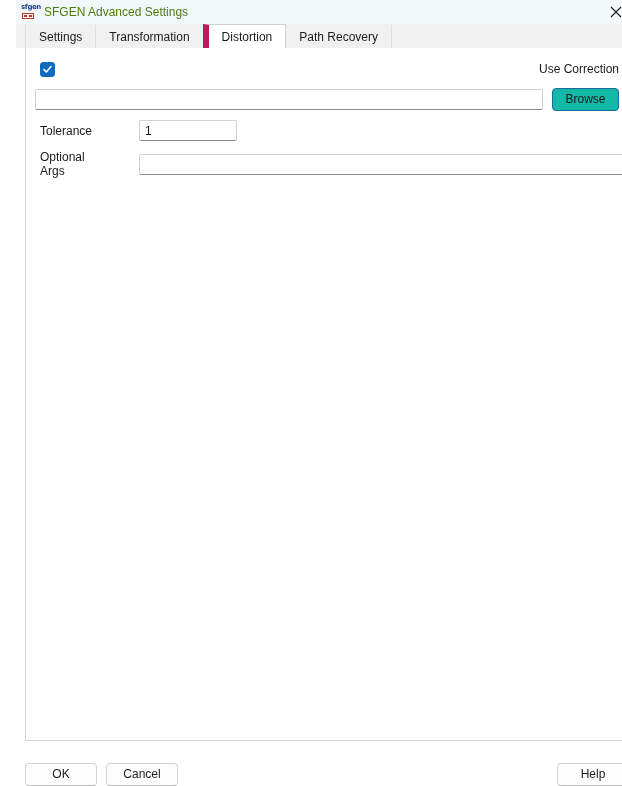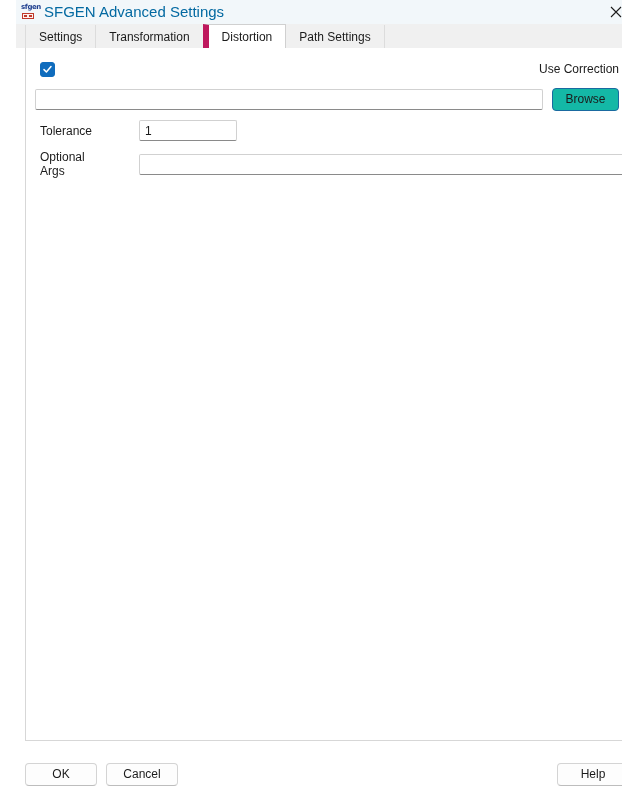--- a/index.html
+++ b/index.html
@@ -73,22 +73,22 @@
     position: absolute;
     top: 1px;
     width: 3px;
     height: 2px;
     background: #c0392b;
   }
   .titlebar-icon .glyph-box:before { left: 1px; }
   .titlebar-icon .glyph-box:after  { right: 1px; }
 
   .titlebar-title {
-    font-size: 15px;
-    color: #0369a1;
+    font-size: 12px;
+    color: #4d7c0f;
     line-height: 24px;
     white-space: nowrap;
   }
   .titlebar-close {
     position: absolute;
     top: 0;
     right: 0;
     width: 45px;
     height: 24px;
     display: flex;
@@ -287,21 +287,21 @@
     <div class="tab">
       <span>Settings</span>
     </div>
     <div class="tab">
       <span>Transformation</span>
     </div>
     <div class="tab active">
       <span>Distortion</span>
     </div>
     <div class="tab">
-      <span>Path Settings</span>
+      <span>Path Recovery</span>
     </div>
   </div>
 
   <div class="panel">
 
     <div class="check-row">
       <div class="checkbox">
         <span>
           <svg width="11" height="11" viewBox="0 0 11 11" aria-hidden="true">
             <path d="M2 5.6 L4.4 8 L9 2.6" stroke="#ffffff" stroke-width="1.5" fill="none" stroke-linecap="round" stroke-linejoin="round"></path>

